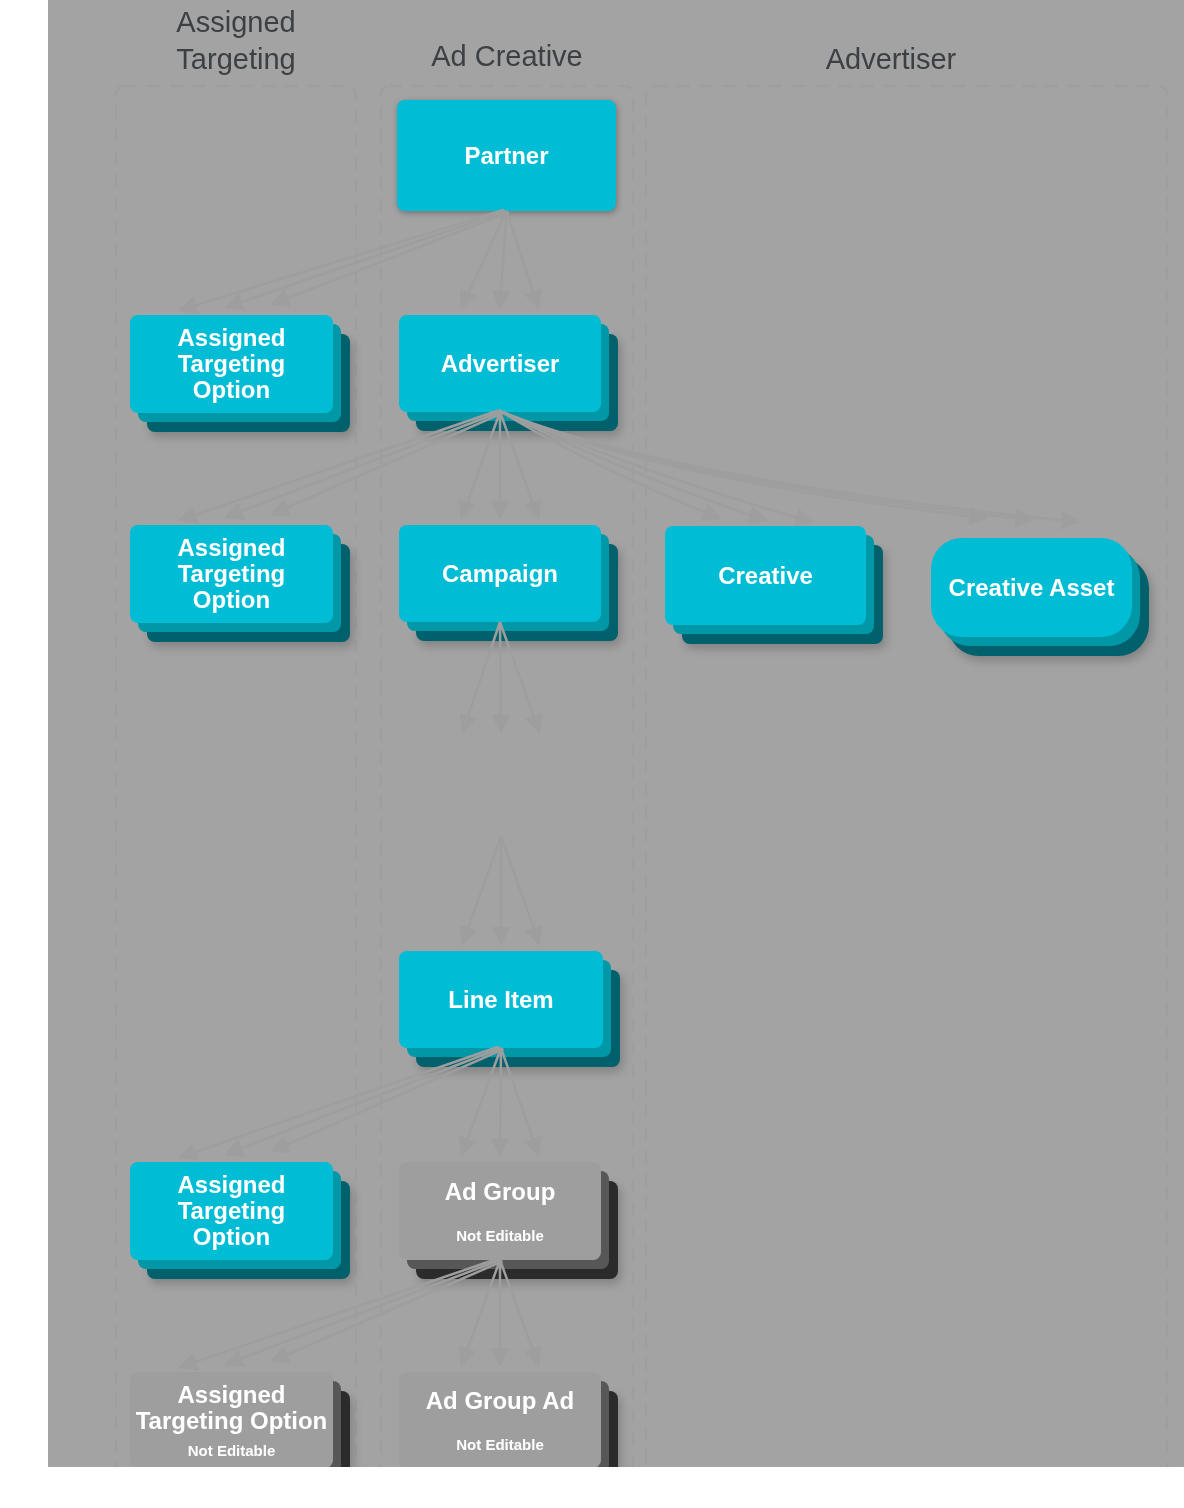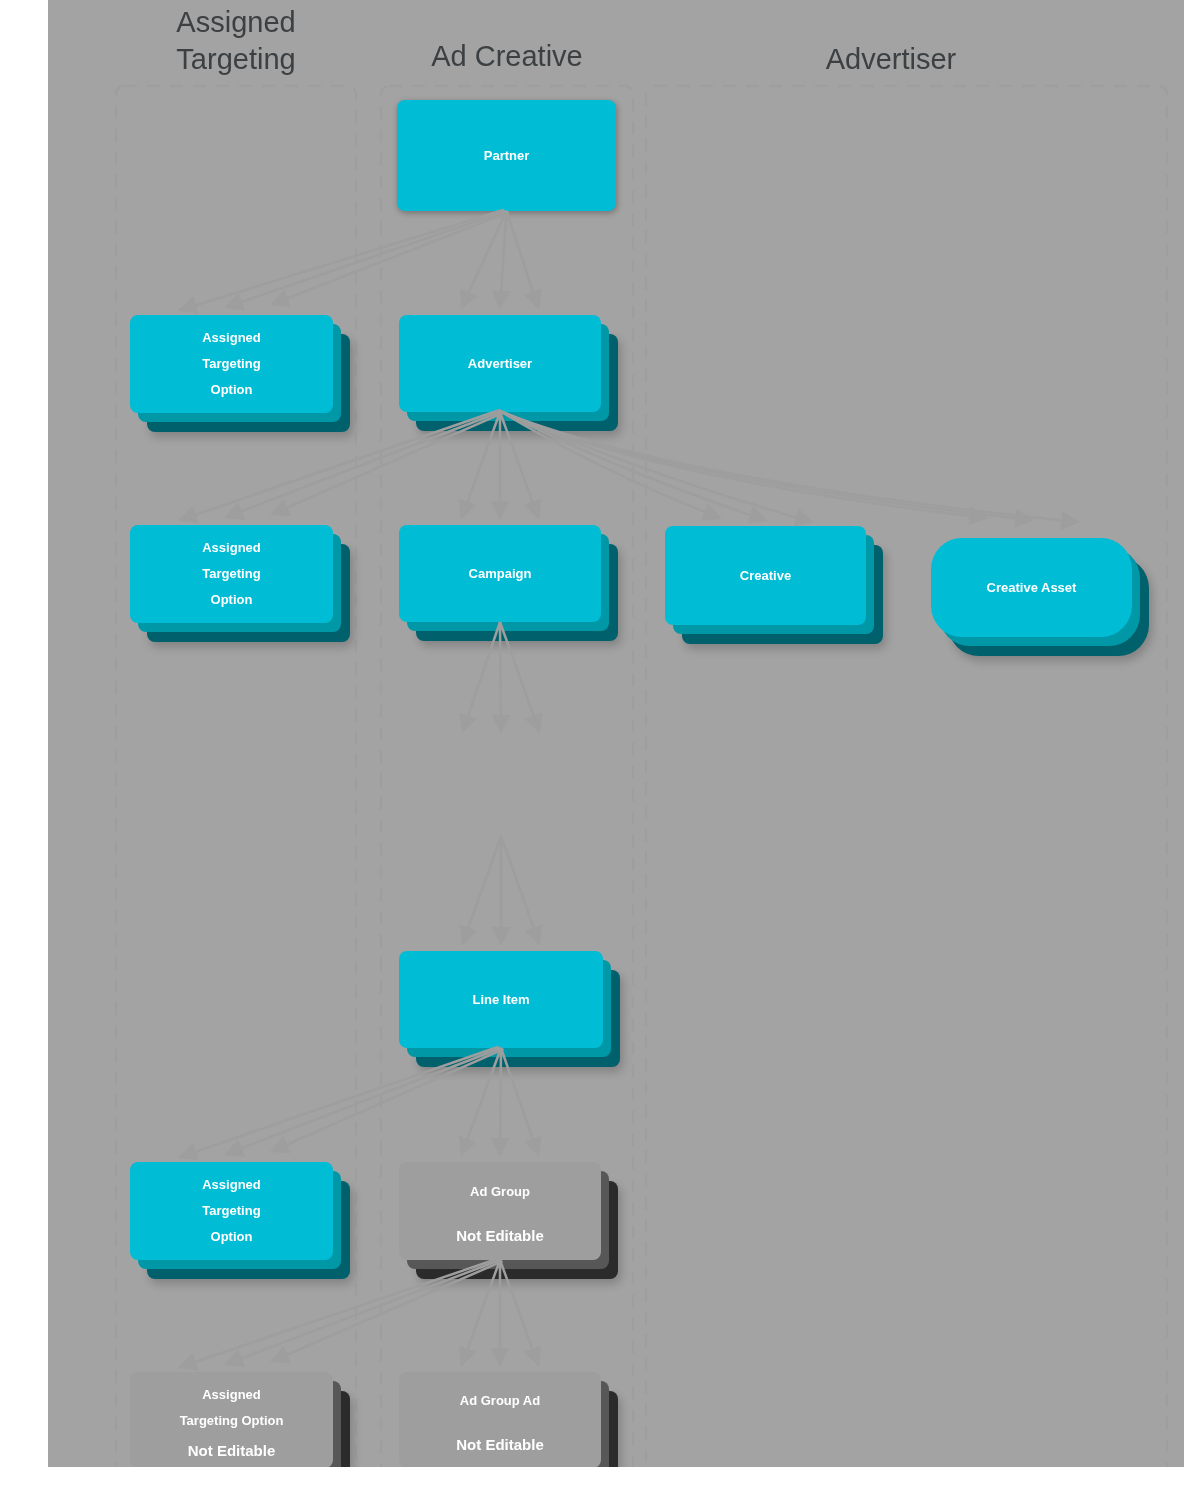--- a/index.html
+++ b/index.html
@@ -41,21 +41,21 @@
     z-index: 1;
     border-radius: 8px;
     display: flex;
     flex-direction: column;
     align-items: center;
     justify-content: center;
     color: #ffffff;
     text-align: center;
   }
   .node-label {
-    font-size: 13px;
+    font-size: 24px;
     font-weight: 700;
     line-height: 26px;
     white-space: pre-line;
   }
   .node-sub {
     font-size: 15px;
     font-weight: 700;
     margin-top: 22px;
   }
   .compact .node-sub { margin-top: 8px; }

